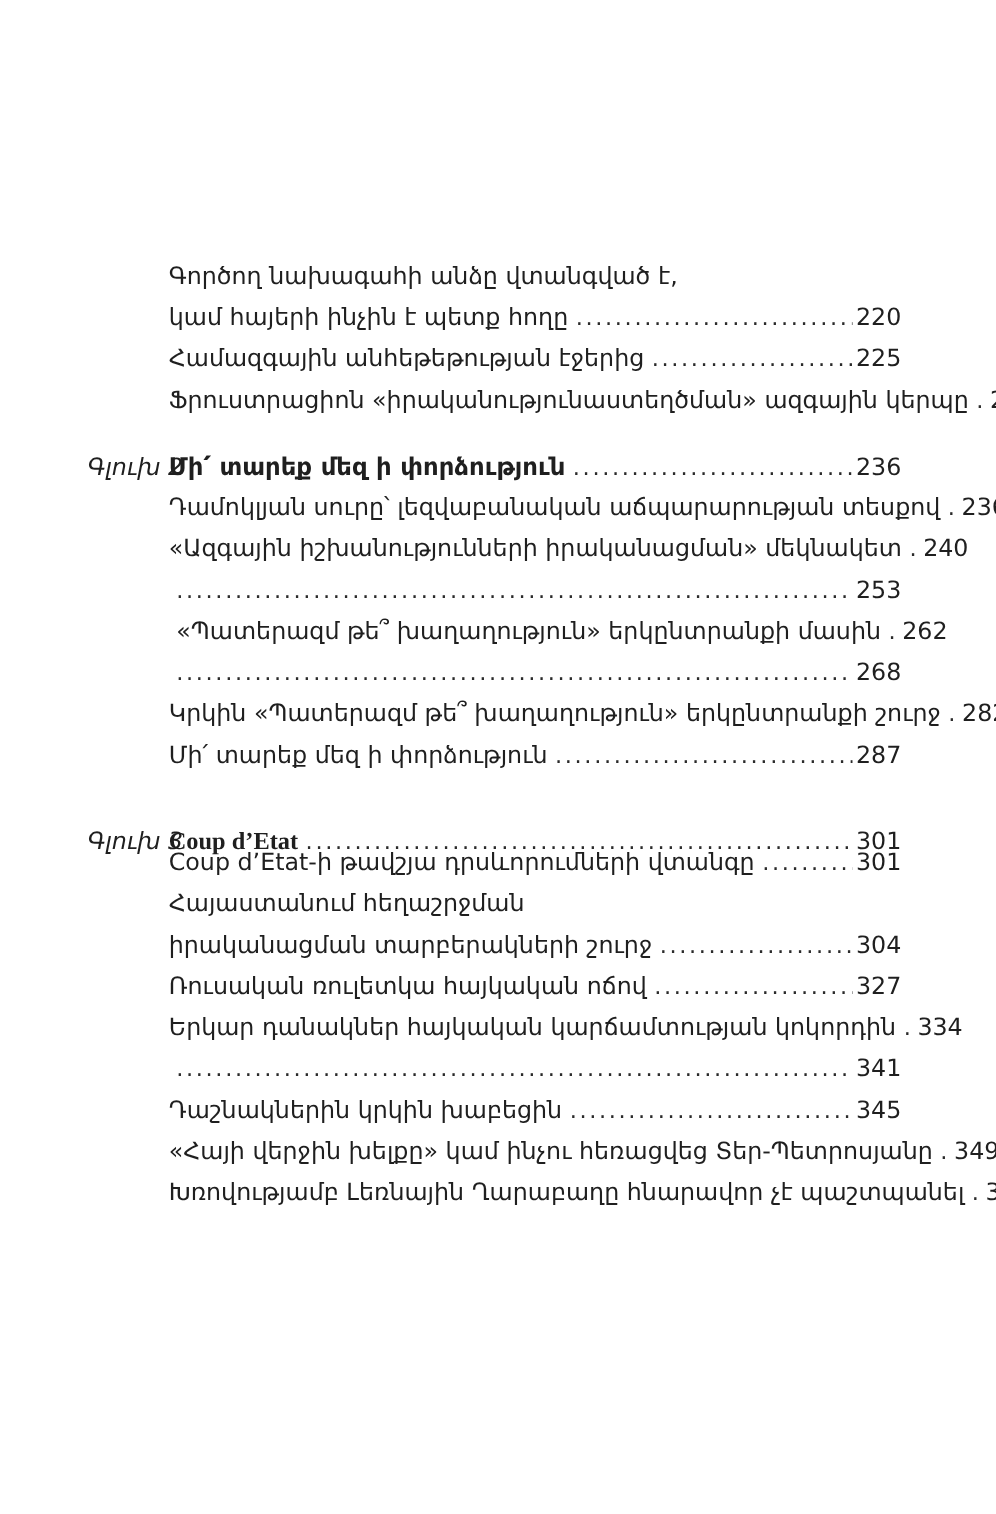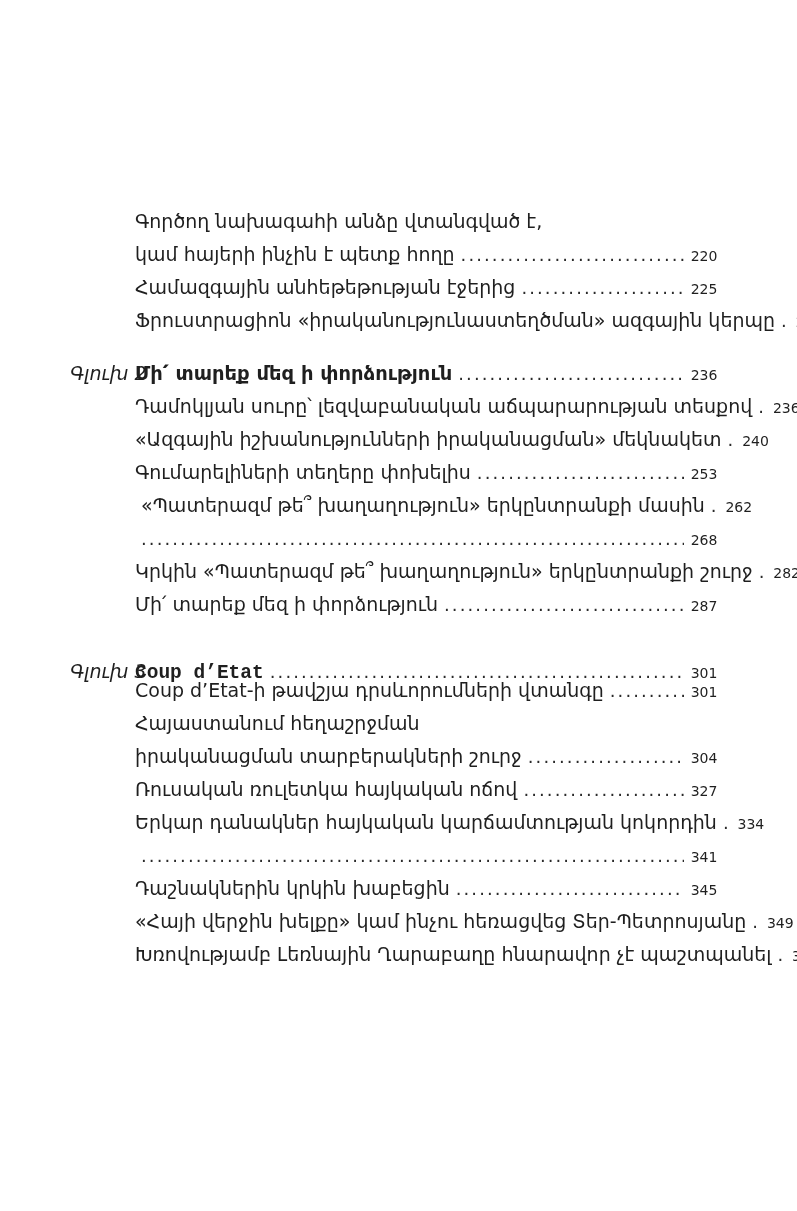--- a/index.html
+++ b/index.html
@@ -33,21 +33,21 @@
     width: 65px;
     font-style: italic;
     font-size: 19px;
   }
   .chtitle {
     flex: 0 0 auto;
     font-weight: bold;
     font-size: 19.5px;
     white-space: pre;
   }
-  .chtitle.latin { font-family: Liberation Mono, monospace; margin-top: 16px; }
+  .chtitle.latin { font-family: Liberation Serif, serif; margin-top: 16px; }
   .title {
     flex: 0 0 auto;
     white-space: pre;
   }
   .leader {
     flex: 1 1 auto;
     overflow: hidden;
     height: 33px;
     margin: 0 3px 0 6px;
     min-width: 8px;
@@ -55,21 +55,21 @@
   .leader::after {
     content: "..........................................................................................................................................................................";
     font-size: 18px;
     letter-spacing: 2.1px;
     color: #2a2a2a;
   }
   .pagenum {
     flex: 0 0 auto;
     min-width: 34px;
     text-align: center;
-    font-size: 14px;
+    font-size: 19px;
   }
   .spacer { height: 20px; }
 </style>
 </head>
 <body>
 
 <div class="page">
   <div class="toc" id="toc">
       <div class="row entry wrap">
     <span class="title">Գործող նախագահի անձը վտանգված է,</span>
@@ -100,21 +100,20 @@
     <span class="title">Դամոկլյան սուրը՝ լեզվաբանական աճպարարության տեսքով</span>
     <span class="leader"></span>
     <span class="pagenum">236</span>
   </div>
       <div class="row entry">
     <span class="title">«Ազգային իշխանությունների իրականացման» մեկնակետ</span>
     <span class="leader"></span>
     <span class="pagenum">240</span>
   </div>
       <div class="row entry">
-    <span class="title">Գումարելիների տեղերը փոխելիս</span>
     <span class="leader"></span>
     <span class="pagenum">253</span>
   </div>
       <div class="row entry">
     <span class="title"> «Պատերազմ թե՞ խաղաղություն» երկընտրանքի մասին</span>
     <span class="leader"></span>
     <span class="pagenum">262</span>
   </div>
       <div class="row entry">
     <span class="leader"></span>

